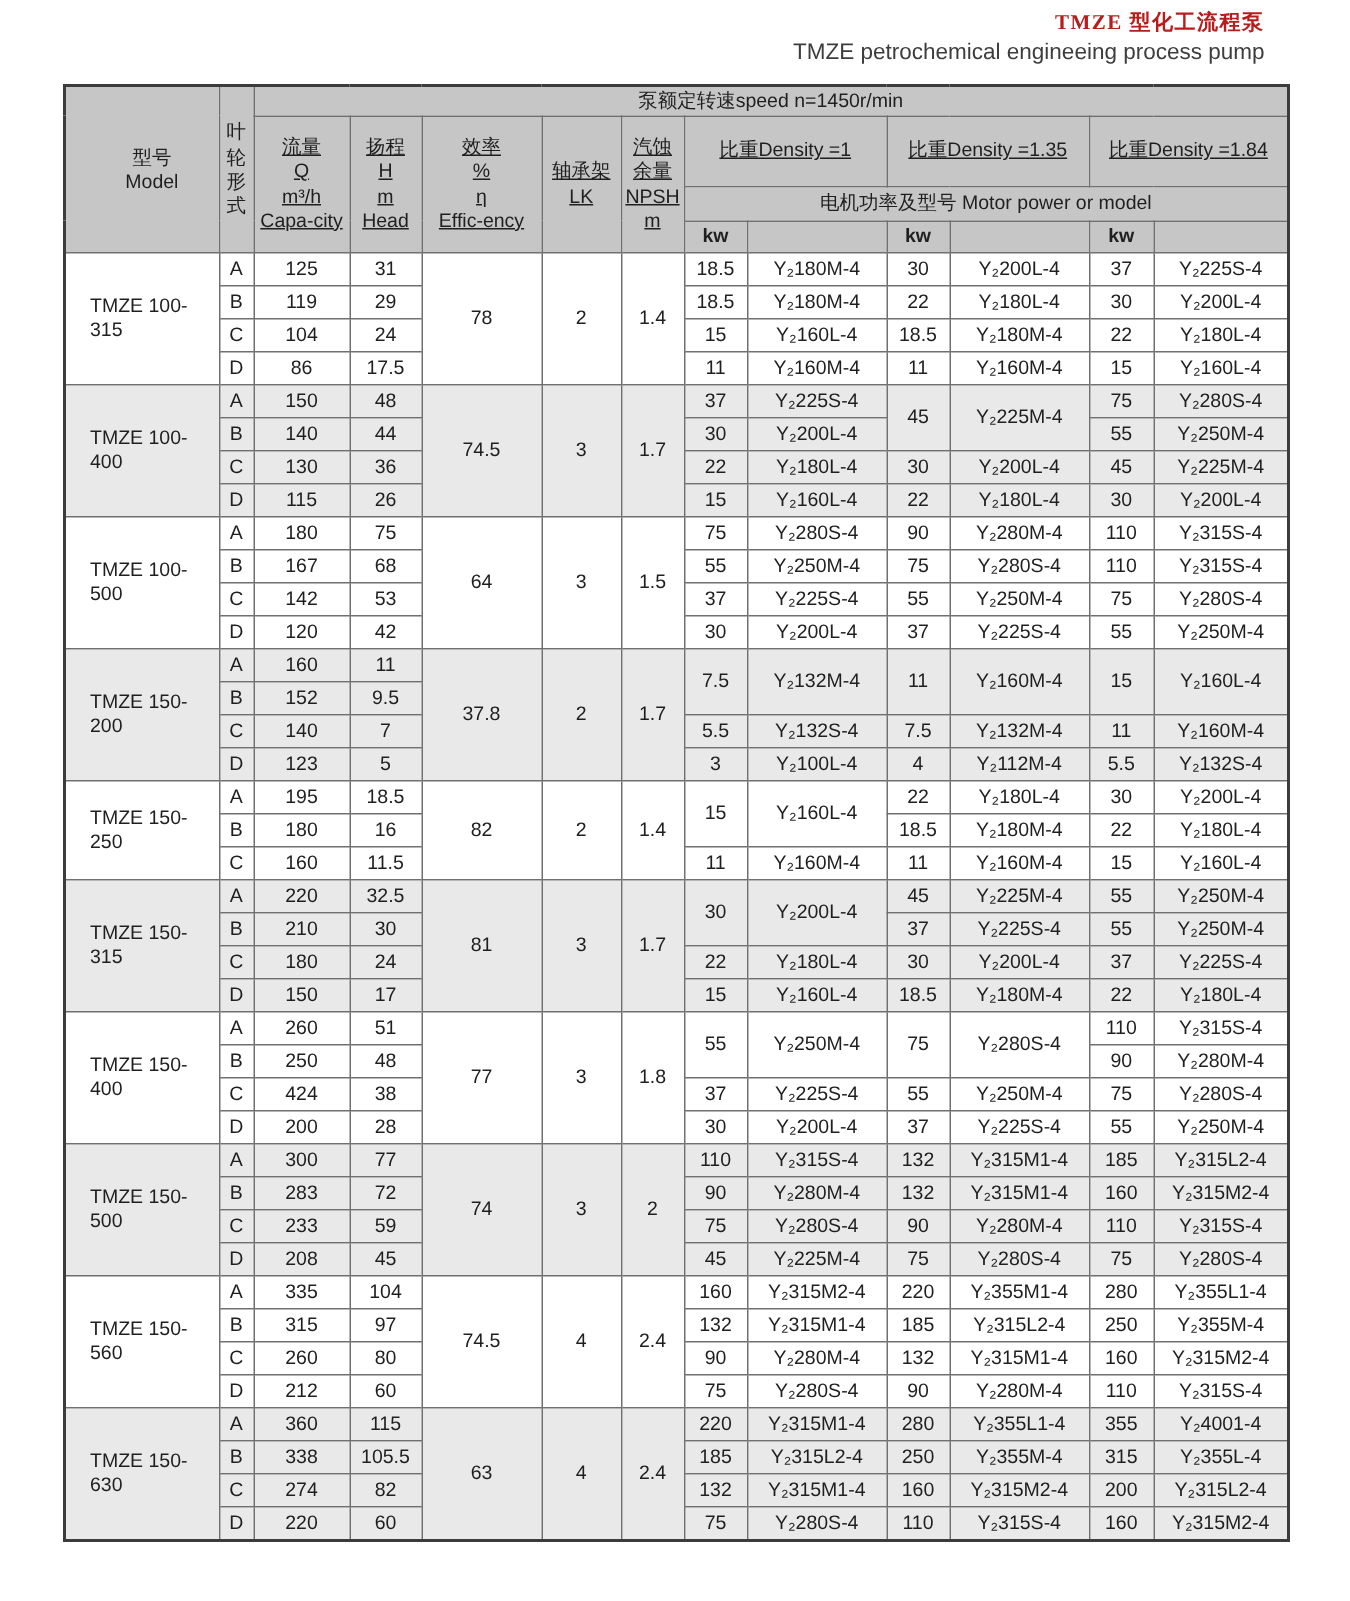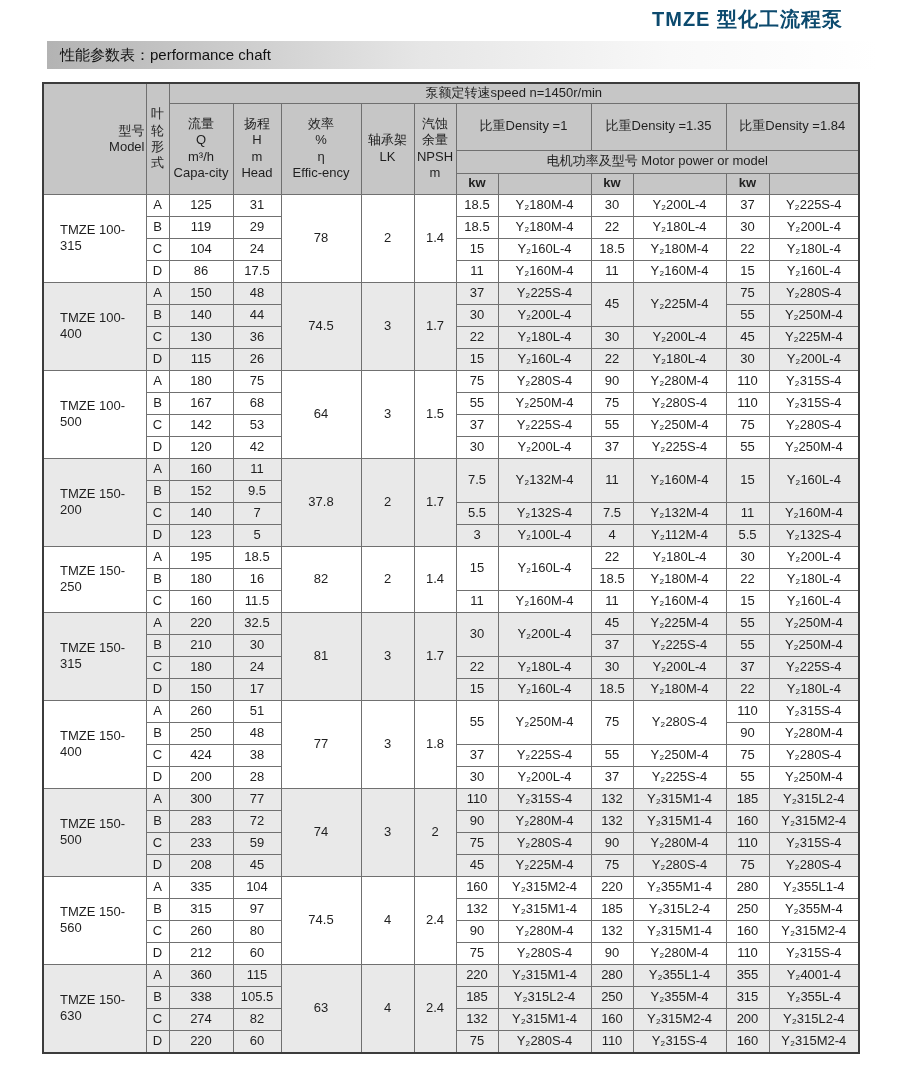--- a/index.html
+++ b/index.html
@@ -4,21 +4,21 @@
 <style>
   html,body{margin:0;padding:0;}
   body{
     width:900px;height:1067px;background:#ffffff;
     font-family:"Liberation Sans","DejaVu Sans",sans-serif;
     color:#1f1f1f;overflow:hidden;
   }
   .page{position:relative;width:900px;height:1067px;}
 
   .title-block{padding:6px 57px 0 0;text-align:right;}
-  .title-zh{font-size:20px;font-weight:bold;color:#0c4a6e;letter-spacing:1px;}
+  .title-zh{font-size:14px;font-weight:bold;color:#b91c1c;letter-spacing:1px;font-family:Liberation Serif, serif;}
   .title-en{font-size:15px;color:#3d3d3d;margin-top:2px;}
 
   .section-bar{
     margin:8px 22px 0 47px;height:28px;line-height:28px;
     background:linear-gradient(to right,#b3b3b3,#e6e6e6 45%,#f8f8f8 75%,#ffffff);
     padding-left:13px;font-size:15px;color:#111;
   }
 
   table.perf{
     border-collapse:collapse;table-layout:fixed;
@@ -26,42 +26,40 @@
     border:2px solid #3c3c3c;
   }
   .perf th,.perf td{
     border:1px solid #707070;
     font-size:13px;font-weight:normal;
     text-align:center;vertical-align:middle;
     padding:0 1px;overflow:hidden;
     line-height:1.25;
   }
   .perf thead th{background:#c6c6c6;white-space:pre-line;}
-  .perf thead th.model-h{text-align:right;padding-left:14px;}
+  .perf thead th.model-h{text-align:center;padding-left:14px;}
   .perf tbody td{height:21px;background:#ffffff;}
   .perf tbody tr.shade td{background:#e9e9e9;}
   .perf td.model-cell{text-align:left;padding-left:16px;}
   .perf td.motor-model{white-space:nowrap;}
   .sp-row1{height:20px;}
-  .sp-row2 th{height:46px;}
+  .sp-row2 th{height:46px;text-decoration:underline;}
   .sp-row3 th{height:22px;}
   .sp-row4 th{height:20px;font-weight:bold;}
 </style>
 </head>
 <body>
 
 <div class="page">
 
   <div class="title-block">
     <div class="title-zh">TMZE 型化工流程泵</div>
+    <div class="title-en">TMZE petrochemical engineeing process pump</div>
   </div>
 
-  <div class="section-bar">
-    <span>性能参数表：performance chaft</span>
-  </div>
 
   <table class="perf">
     <colgroup>
       <col style="width:103px">
         <col style="width:23px">
       <col style="width:64px">
         <col style="width:48px">
       <col style="width:80px">
         <col style="width:53px">
         <col style="width:42px">

